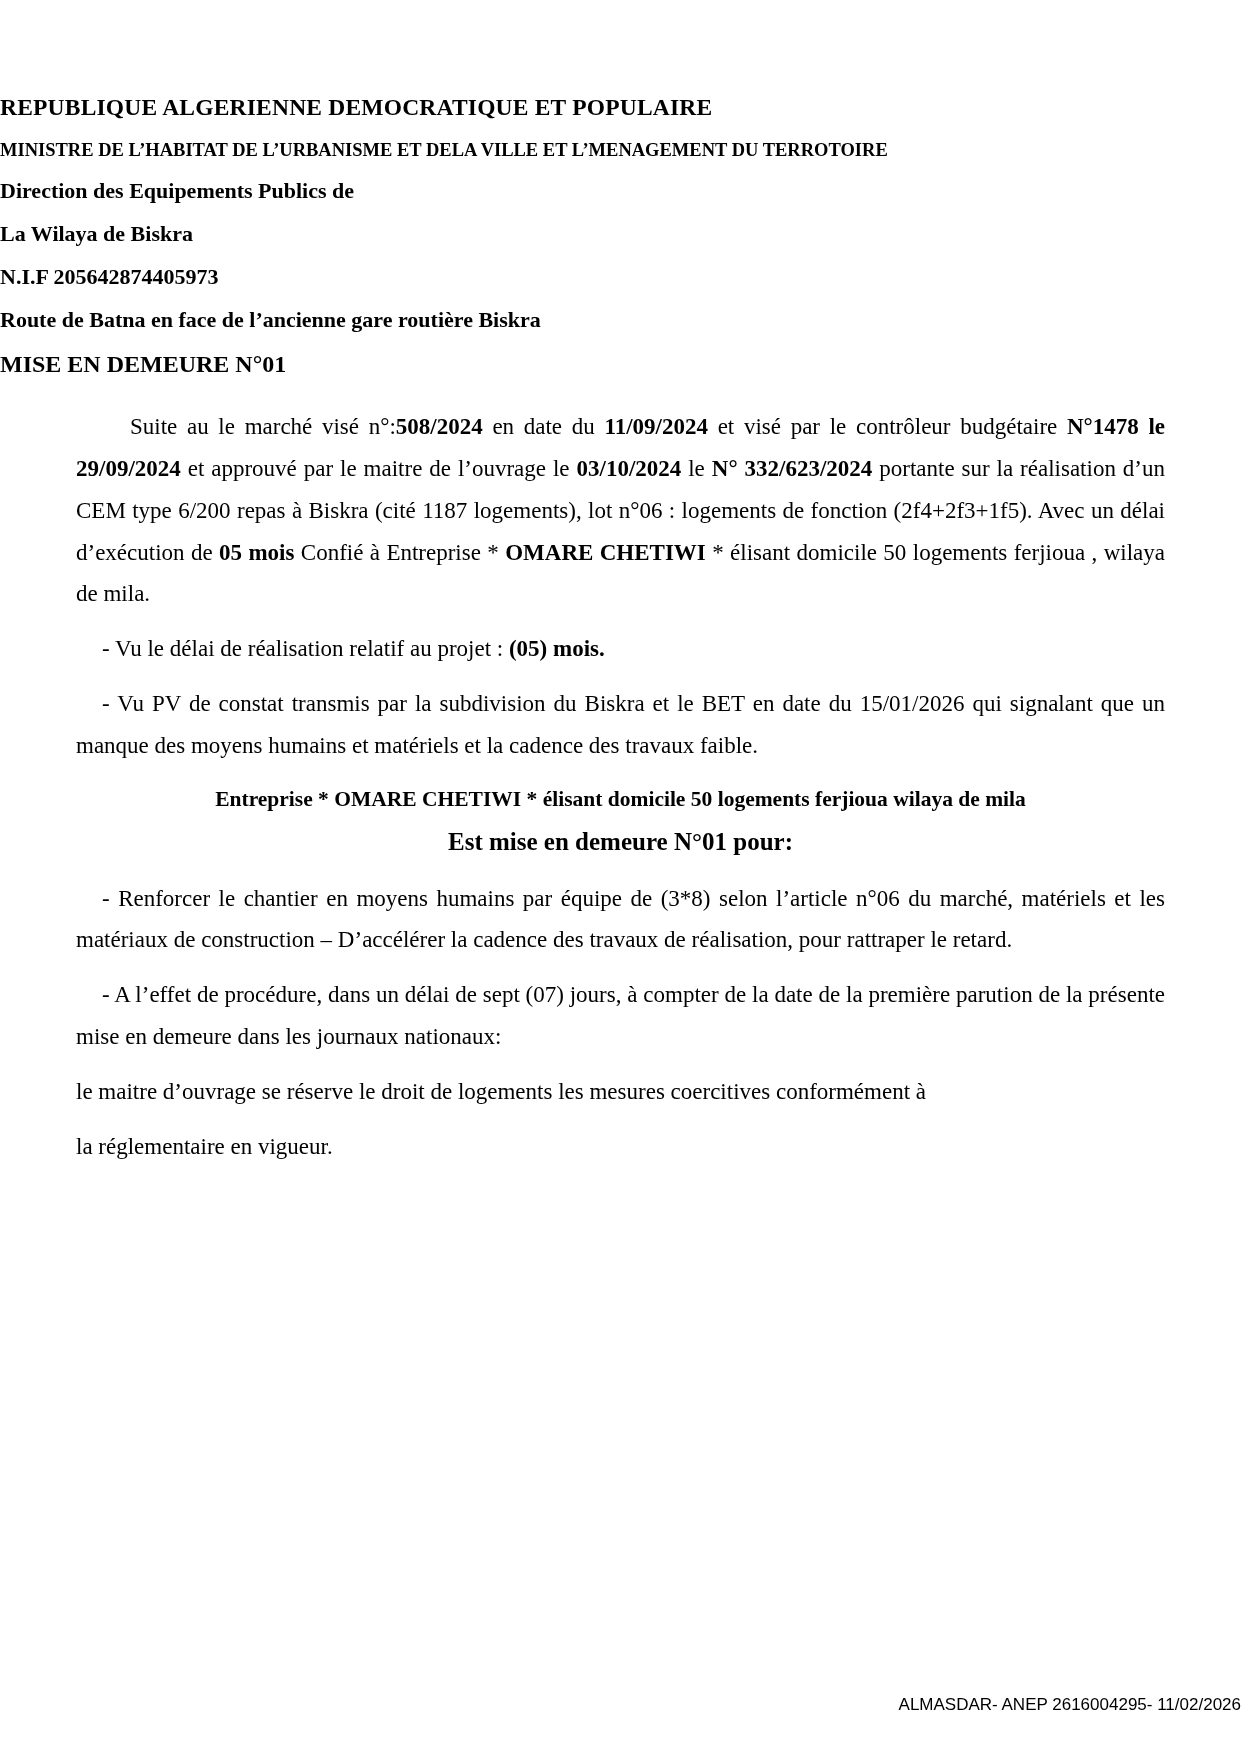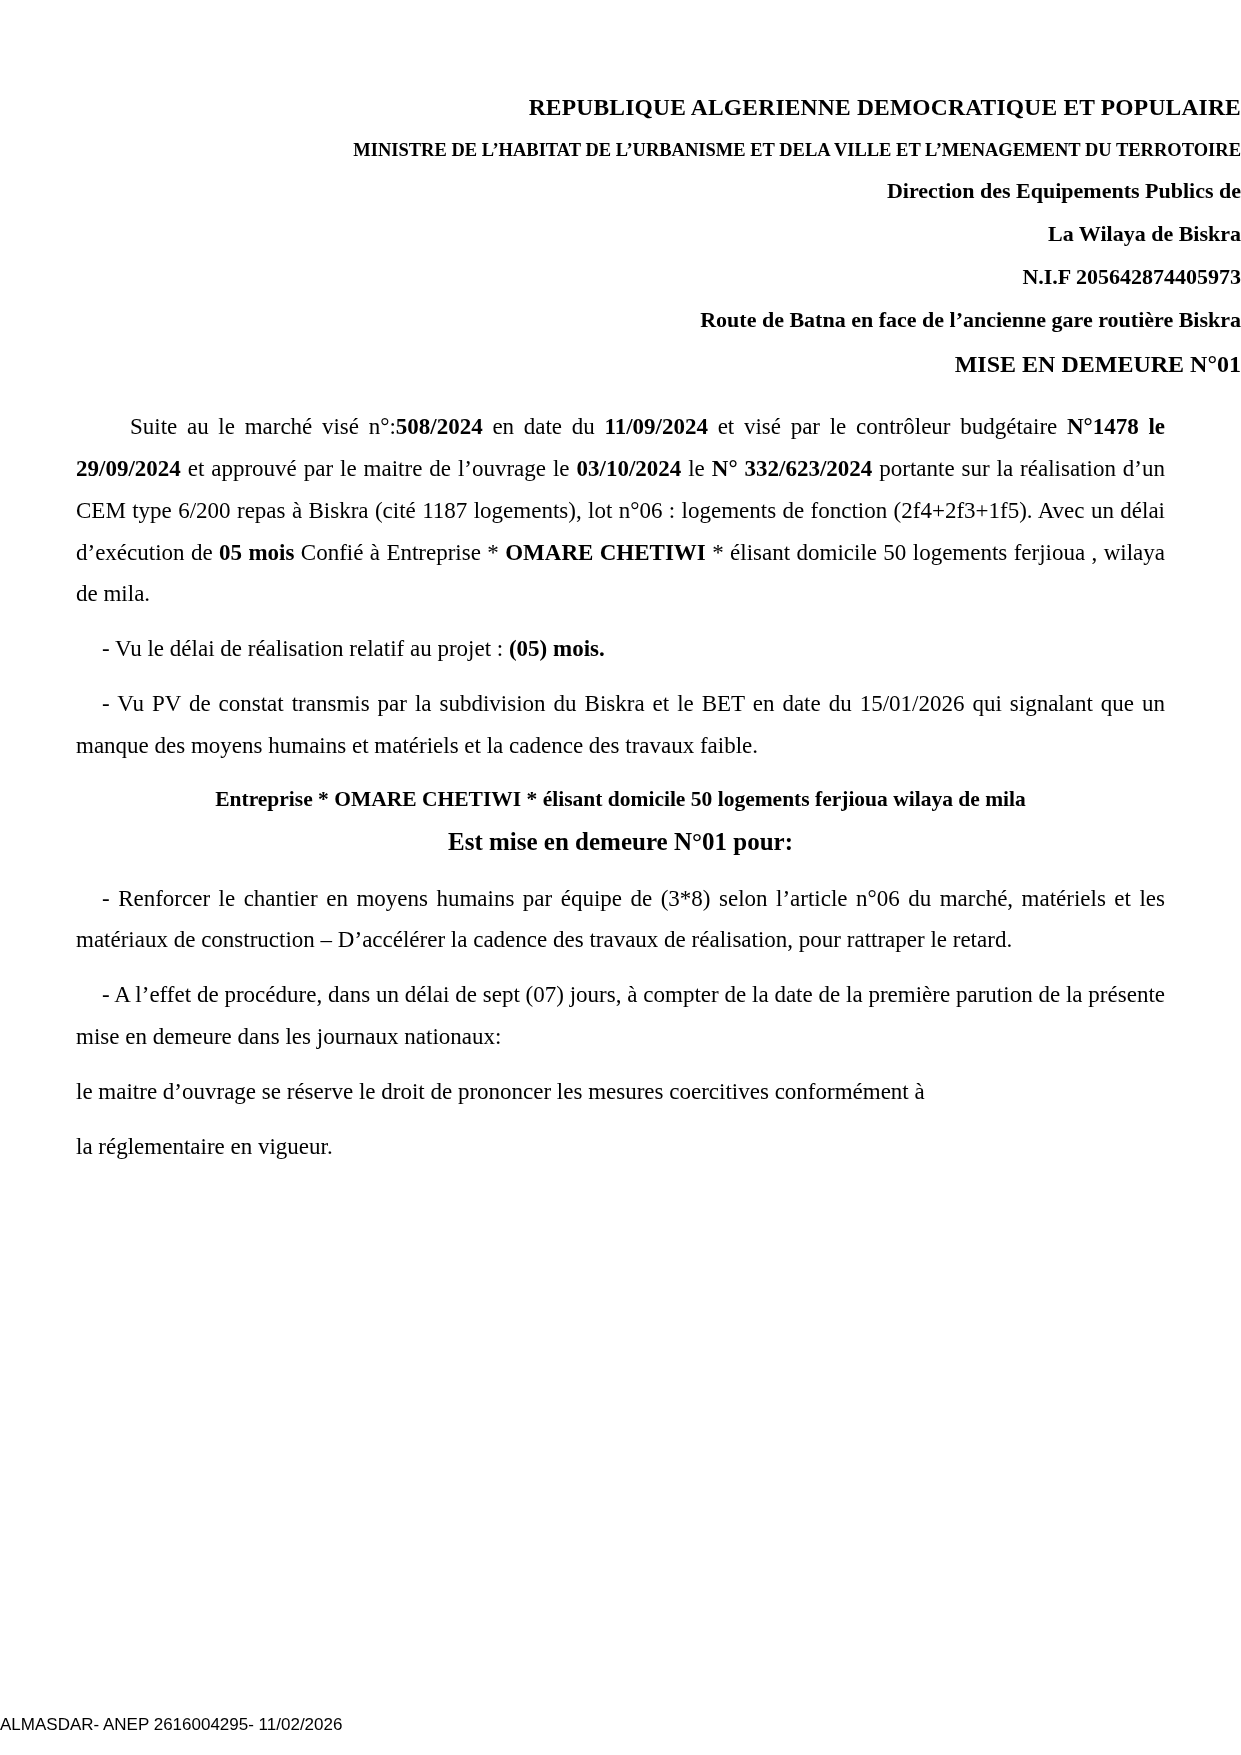--- a/index.html
+++ b/index.html
@@ -17,21 +17,21 @@
   }
   .page {
     width: 1241px;
     height: 1755px;
     box-sizing: border-box;
     padding: 0;
     position: relative;
   }
   .header-block {
     padding-top: 96px;
-    text-align: right;
+    text-align: left;
   }
   .hdr {
     font-weight: bold;
     line-height: 1.0;
     margin: 0 0 0 0;
   }
   .hdr-1 {
     font-size: 23.5px;
     letter-spacing: 0.2px;
     padding-bottom: 21px;
@@ -92,22 +92,22 @@
     margin: 0;
     line-height: 1.82;
   }
   .cb-1 { font-size: 21.5px; }
   .cb-2 { font-size: 25px; }
 
   .footer {
     position: absolute;
     left: 0;
     right: 0;
-    bottom: 20px;
-    text-align: left;
+    bottom: 40px;
+    text-align: right;
     font-size: 17px;
     font-family: "Liberation Sans", "DejaVu Sans", sans-serif;
     color: #000000;
   }
 </style>
 </head>
 <body>
 
 <div class="page">
 
@@ -130,20 +130,20 @@
 
     <p class="para hang"><span>- Vu PV de constat transmis par la subdivision du Biskra et le BET en date du 15/01/2026 qui signalant que un manque des moyens humains et matériels et la cadence des travaux faible.</span></p>
 
     <div class="center-bold cb-1">Entreprise * OMARE CHETIWI * élisant domicile 50 logements ferjioua wilaya de mila</div>
     <div class="center-bold cb-2">Est mise en demeure N°01 pour:</div>
 
     <p class="para hang">- Renforcer le chantier en moyens humains par équipe de (3*8) selon l’article n°06 du marché, matériels et les matériaux de construction – D’accélérer la cadence des travaux de réalisation, pour rattraper le retard.</p>
 
     <p class="para hang">- A l’effet de procédure, dans un délai de sept (07) jours, à compter de la date de la première parution de la présente mise en demeure dans les journaux nationaux:</p>
 
-    <p class="para nojust">le maitre d’ouvrage se réserve le droit de prononcer les mesures coercitives conformément à</p>
+    <p class="para nojust">le maitre d’ouvrage se réserve le droit de logements les mesures coercitives conformément à</p>
     <p class="para nojust">la réglementaire en vigueur.</p>
 
   </div>
 
   <div class="footer">ALMASDAR- ANEP 2616004295- 11/02/2026</div>
 
 </div>
 
 </body></html>

